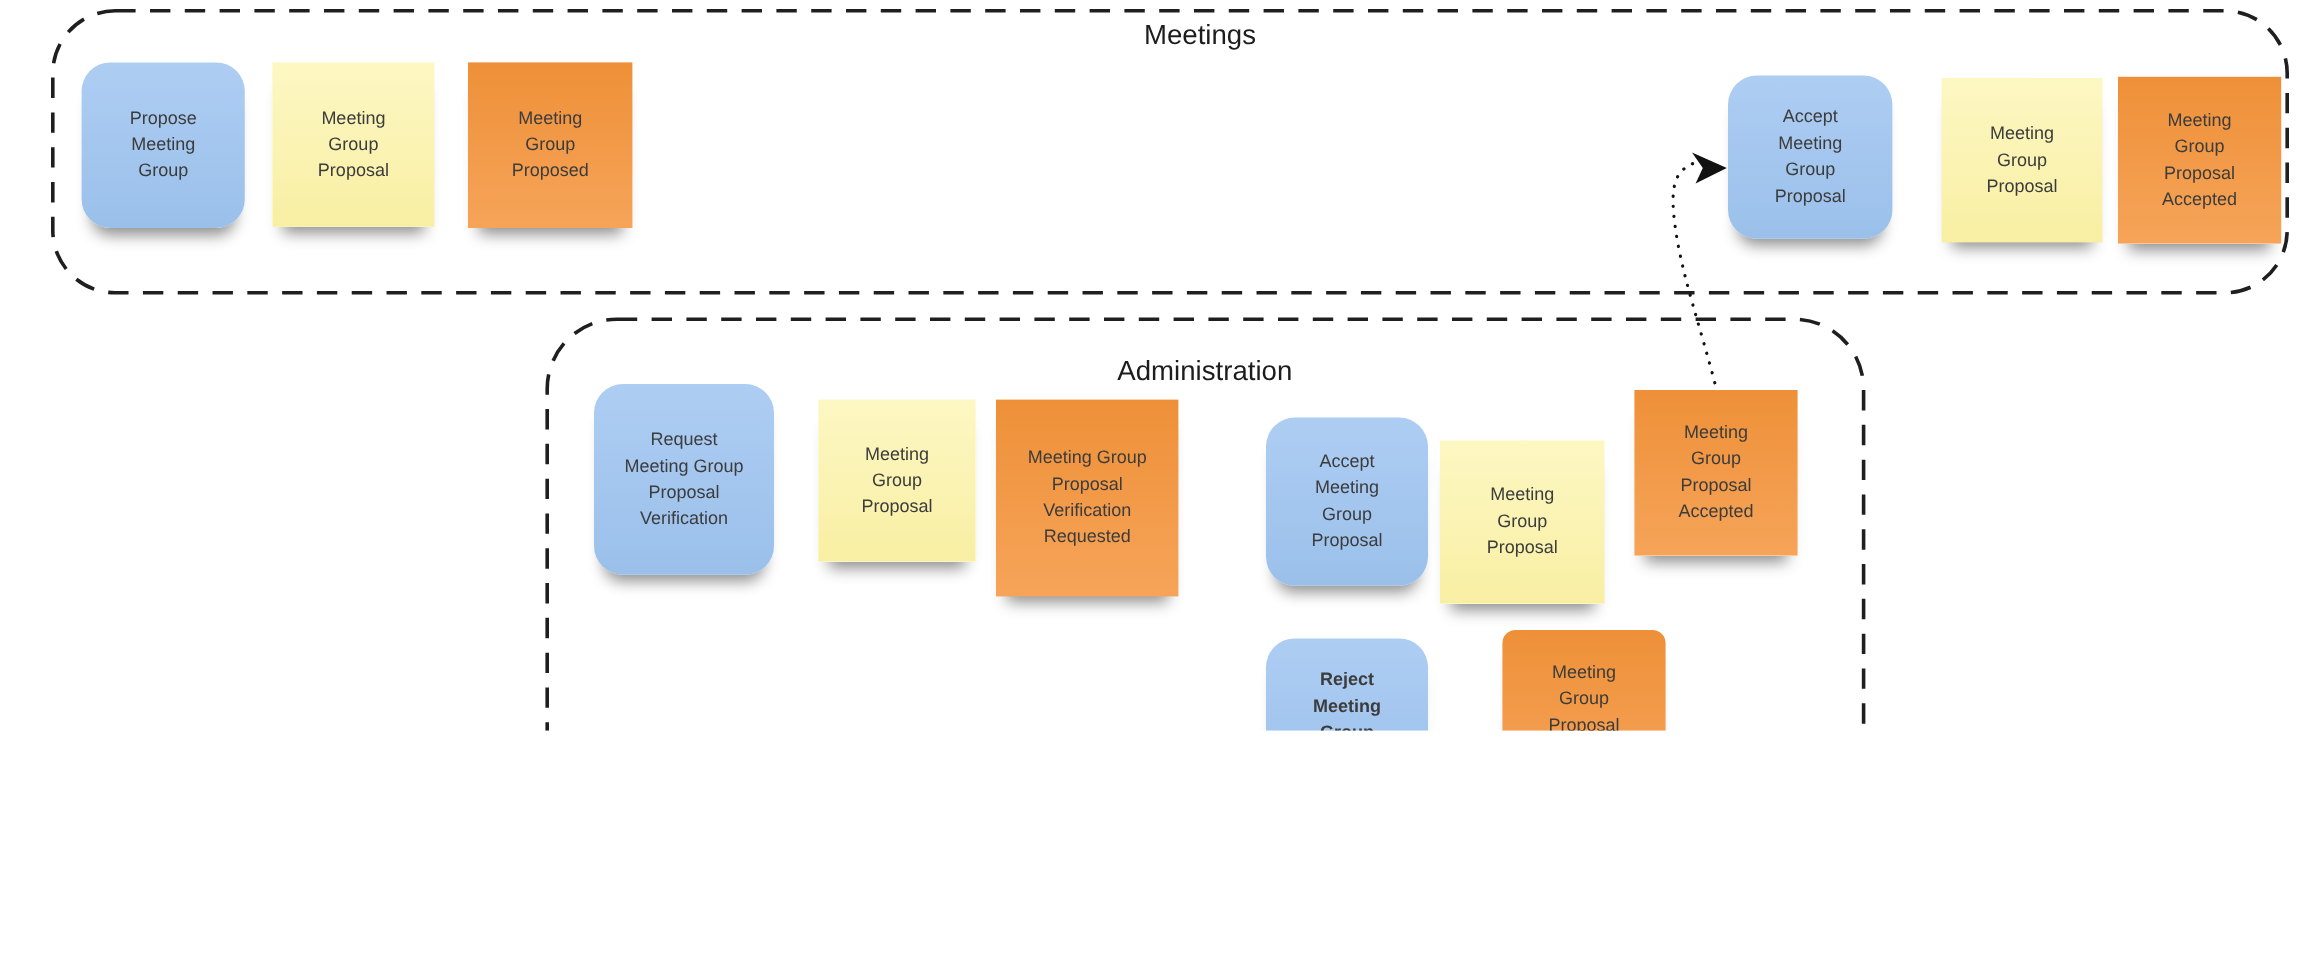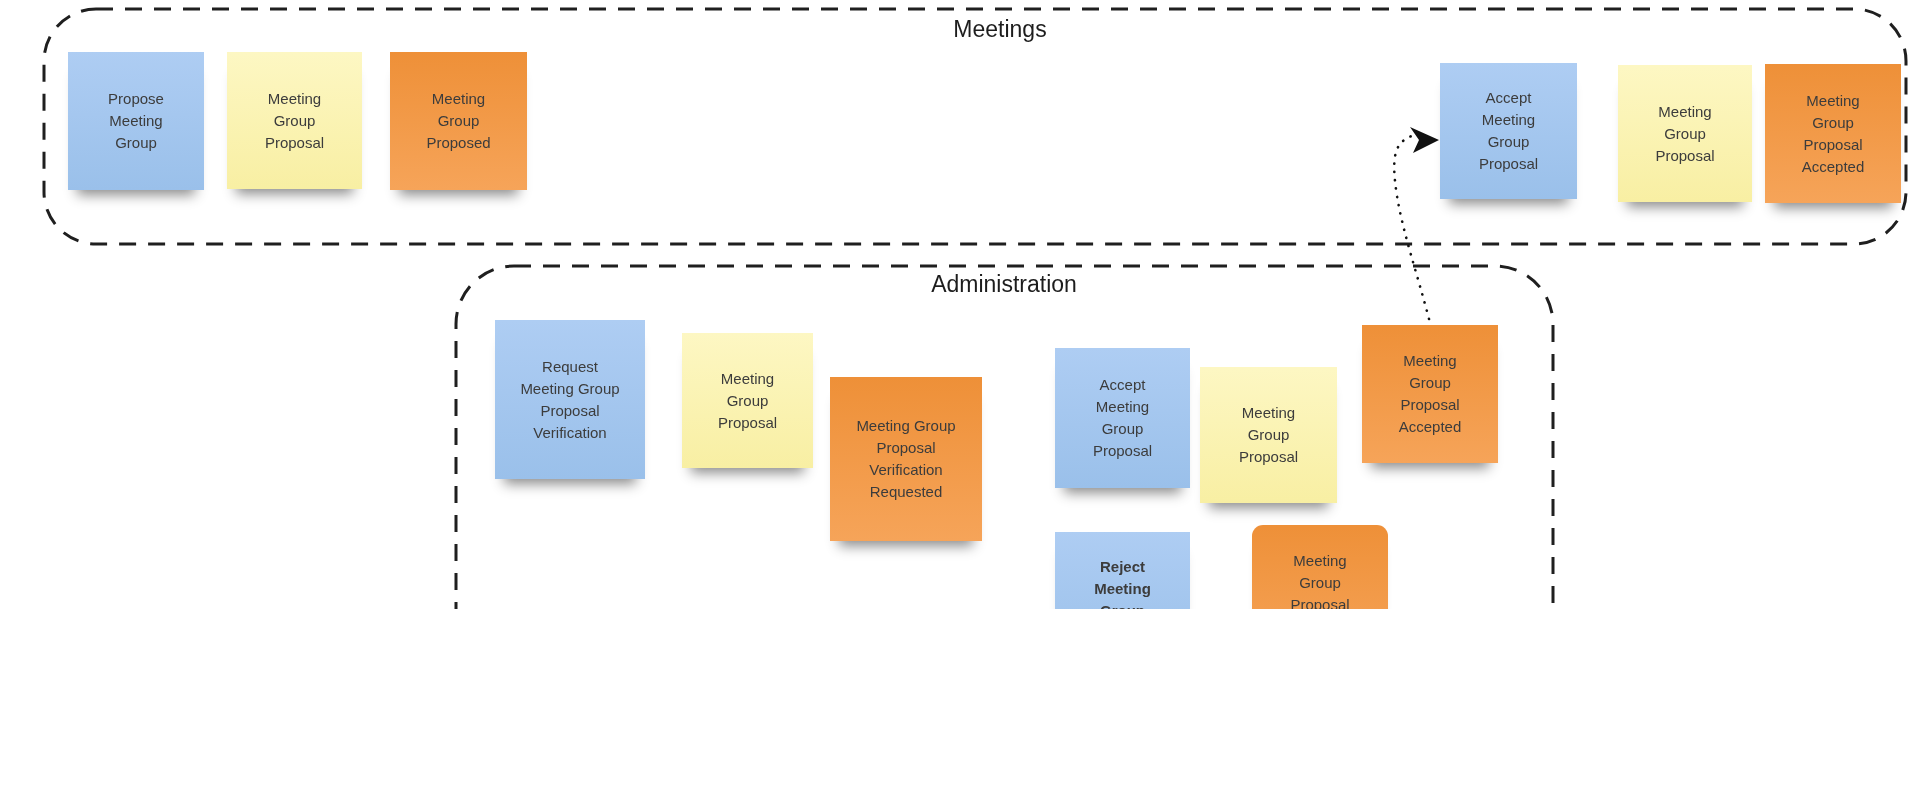--- a/index.html
+++ b/index.html
@@ -24,39 +24,39 @@
     box-sizing:border-box;
     display:flex;align-items:center;justify-content:center;
     text-align:center;
     font-size:15px;line-height:22px;
     color:#3c3c3c;
     padding:0 23px;
     box-shadow:0 14px 12px -9px rgba(0,0,0,0.45);
     cursor:pointer;
   }
   .sticky.large{padding:0 24px;text-align:center;}
-  .sticky.blue{background:linear-gradient(180deg,#aecdf3 0%,#9ac0ea 100%);}
+  .sticky.blue{background:linear-gradient(180deg,#aecdf3 0%,#9ac0ea 100%);border-radius:24px;}
   .sticky.yellow{background:linear-gradient(180deg,#fdf7c3 0%,#f8efa3 100%);}
   .sticky.orange{background:linear-gradient(180deg,#ee9038 0%,#f6a459 100%);}
 </style>
 </head>
 <body>
 
 <div class="board">
   <svg class="overlay" id="overlay" viewBox="0 0 1930 809" xmlns="http://www.w3.org/2000/svg">
       <rect x="44" y="9" width="1862" height="235" rx="52" ry="52" fill="none" stroke="#1f1f1f" stroke-width="3" stroke-dasharray="17 12"></rect>
       <rect x="456" y="266" width="1097" height="451" rx="58" ry="58" fill="none" stroke="#1f1f1f" stroke-width="3" stroke-dasharray="17 12"></rect>
       <g>
         <path d="M 1429 319 C 1417 273 1403 233 1397 196 C 1393 170 1392 150 1403 141 C 1407 138 1410 136 1413 136" fill="none" stroke="#111111" stroke-width="2.6" stroke-dasharray="0.2 8.2" stroke-linecap="round"></path>
         <polygon points="1410,127 1439,140 1413,153 1419,140" fill="#111111"></polygon>
       </g>
     </svg>
   <div id="nodes">
       <div class="lane-title" style="left: 1000px; top: 16px;">Meetings</div>
-      <div class="lane-title" style="left: 1004px; top: 271px;">Administration</div>
+      <div class="lane-title" style="left: 1004px; top: 296px;">Administration</div>
       <div class="sticky blue" style="left: 68px; top: 52px; width: 136px; height: 138px;">
         <span>Propose Meeting Group</span>
       </div>
       <div class="sticky yellow" style="left: 227px; top: 52px; width: 135px; height: 137px;">
         <span>Meeting Group Proposal</span>
       </div>
       <div class="sticky orange" style="left: 390px; top: 52px; width: 137px; height: 138px; justify-content: center;">
         <span>Meeting Group Proposed</span>
       </div>
       <div class="sticky blue" style="left: 1440px; top: 63px; width: 137px; height: 136px;">
@@ -67,21 +67,21 @@
       </div>
       <div class="sticky orange" style="left: 1765px; top: 64px; width: 136px; height: 139px;">
         <span>Meeting Group Proposal Accepted</span>
       </div>
       <div class="sticky blue large" style="left: 495px; top: 320px; width: 150px; height: 159px;">
         <span>Request Meeting Group Proposal Verification</span>
       </div>
       <div class="sticky yellow" style="left: 682px; top: 333px; width: 131px; height: 135px;">
         <span>Meeting Group Proposal</span>
       </div>
-      <div class="sticky orange large" style="left: 830px; top: 333px; width: 152px; height: 164px; margin-top: 44px;">
+      <div class="sticky orange large" style="left: 830px; top: 333px; width: 152px; height: 164px;">
         <span>Meeting Group Proposal Verification Requested</span>
       </div>
       <div class="sticky blue" style="left: 1055px; top: 348px; width: 135px; height: 140px;">
         <span>Accept Meeting Group Proposal</span>
       </div>
       <div class="sticky yellow" style="left: 1200px; top: 367px; width: 137px; height: 136px;">
         <span>Meeting Group Proposal</span>
       </div>
       <div class="sticky orange" style="left: 1362px; top: 325px; width: 136px; height: 138px;">
         <span>Meeting Group Proposal Accepted</span>

